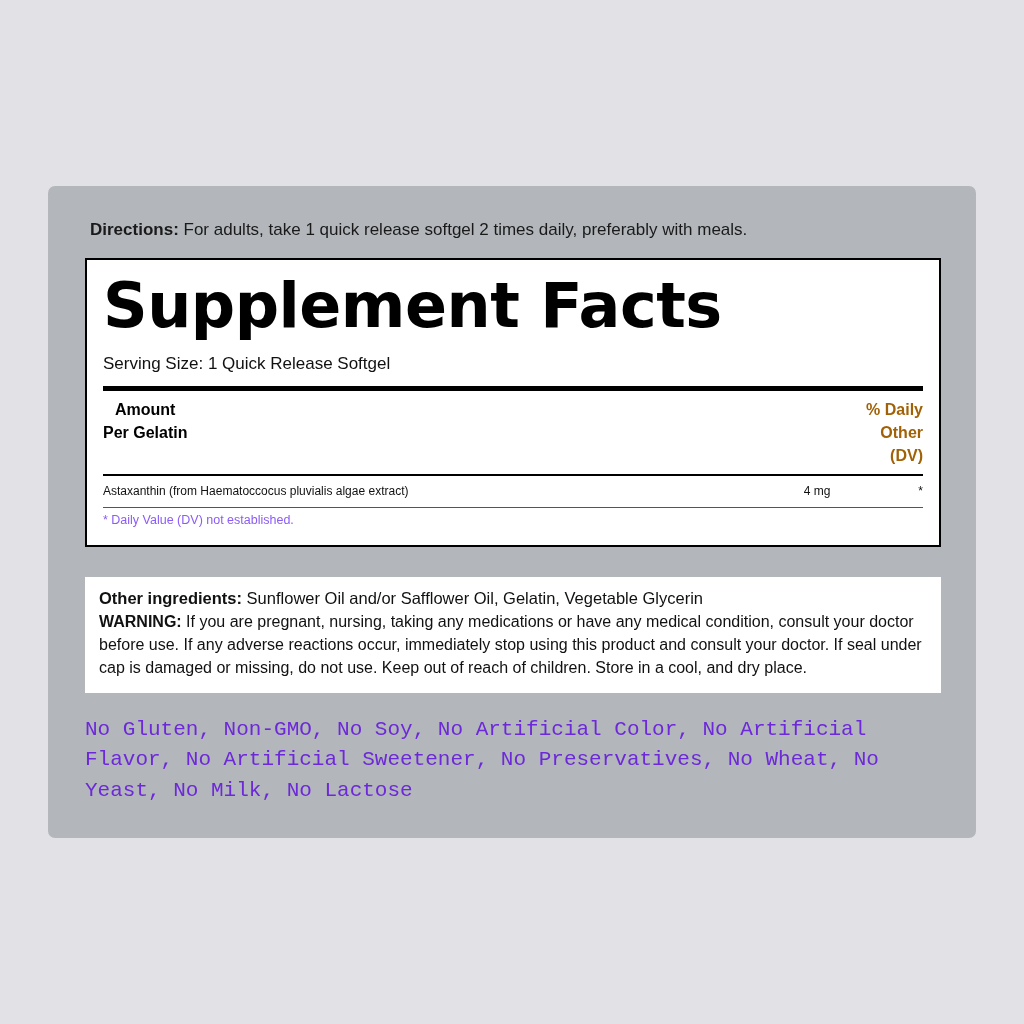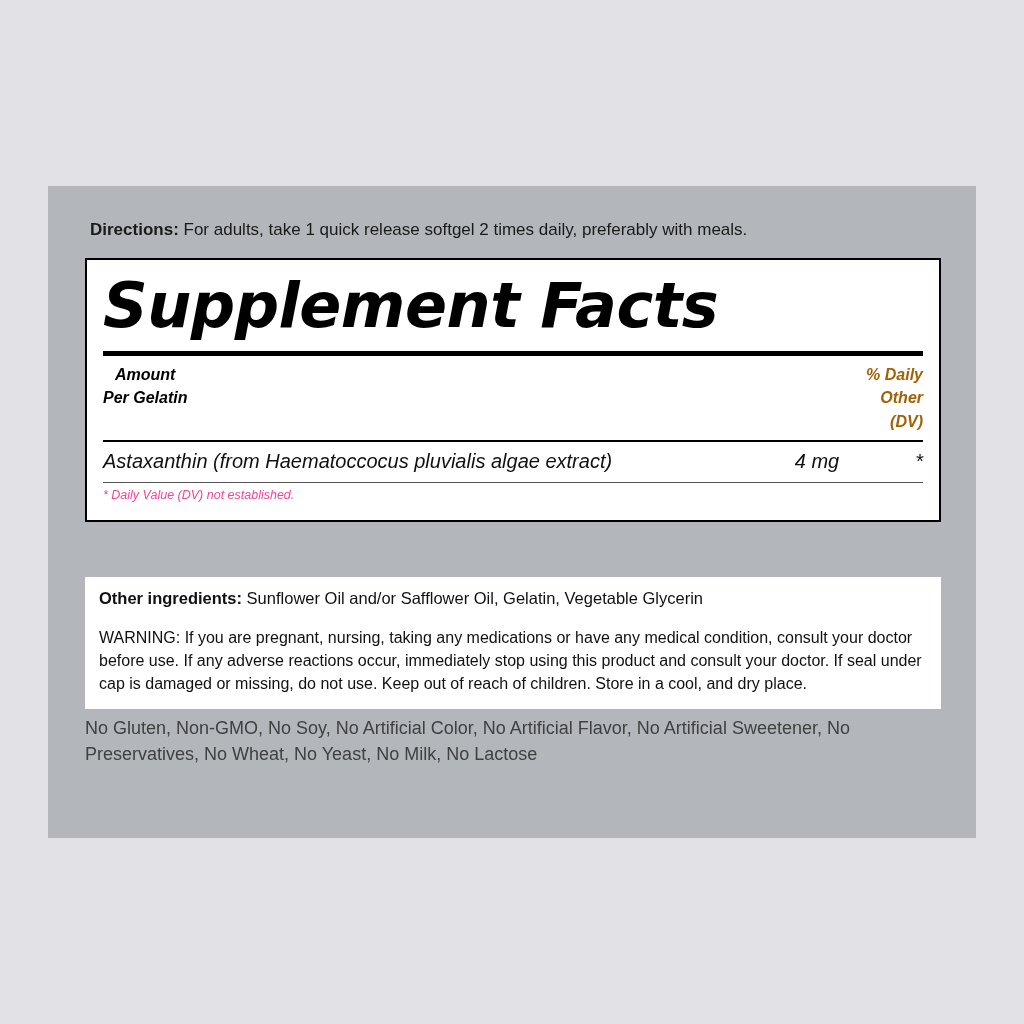--- a/index.html
+++ b/index.html
@@ -14,20 +14,21 @@
     -webkit-font-smoothing: antialiased;
   }
 
   .panel {
     position: absolute;
     left: 48px;
     top: 186px;
     width: 928px;
     height: 652px;
     background: #b3b7bb;
+    border-radius: 7px;
   }
 
   .directions {
     position: absolute;
     left: 42px;
     top: 33px;
     width: 860px;
     font-size: 17px;
     color: #1a1a1a;
     line-height: 1.3;
@@ -38,21 +39,20 @@
 
   .facts-box {
     position: absolute;
     left: 37px;
     top: 72px;
     width: 856px;
     background: #ffffff;
     border: 2px solid #000000;
     box-sizing: border-box;
     padding: 0;
-    font-style: italic;
   }
 
   .facts-inner {
     padding: 14px 16px 8px 16px;
   }
 
   .facts-title {
     font-family: "DejaVu Sans", sans-serif;
     font-weight: bold;
     font-size: 62px;
@@ -99,86 +99,88 @@
     font-weight: bold;
     line-height: 1.45;
     text-align: right;
     color: #a16207;
   }
 
   .nutrient-row {
     display: flex;
     align-items: flex-end;
     padding: 8px 0 9px 0;
-    font-size: 20px;
+    font-size: 12px;
     color: #111;
   }
   .nutrient-name {
     flex: 1 1 auto;
   }
   .nutrient-amount {
     width: 120px;
     text-align: center;
   }
   .nutrient-dv {
     width: 46px;
     text-align: right;
   }
 
   .footnote {
     font-size: 12.5px;
-    color: #ec4899;
+    color: #8b5cf6;
     padding: 5px 0 10px 0;
   }
 
   .other-block {
     position: absolute;
     left: 37px;
     width: 856px;
     box-sizing: border-box;
     background: #ffffff;
     padding: 10px 14px 14px 14px;
   }
   .other-ingredients {
     font-size: 16.5px;
     color: #111;
     line-height: 1.35;
-    margin-bottom: 18px;
+    margin-bottom: 2px;
   }
   .other-ingredients b { font-weight: bold; }
 
   .warning {
     font-size: 16px;
     color: #111;
     line-height: 1.42;
   }
-  .warning b { font-weight: normal; }
+  .warning b { font-weight: bold; }
 
   .free-from {
     position: absolute;
     left: 37px;
     width: 860px;
-    font-size: 18px;
-    color: #404040;
+    font-size: 21px;
+    color: #6d28d9;
     line-height: 1.45;
+    font-family: Liberation Mono, monospace;
   }
 </style>
 </head>
 <body>
 
 <div class="panel">
 
   <div class="directions">
     <b>Directions:</b><span> For adults, take 1 quick release softgel 2 times daily, preferably with meals.</span>
   </div>
 
   <div class="facts-box">
     <div class="facts-inner">
       <div class="facts-title">Supplement Facts</div>
 
+      <div class="serving-line">Serving Size: 1 Quick Release Softgel</div>
 
       <div class="rule-thick"></div>
 
       <div class="amount-row">
         <div class="amount-left">
           <div>Amount</div>
           <div>Per Gelatin</div>
         </div>
         <div class="amount-right">
           <div>% Daily</div>

